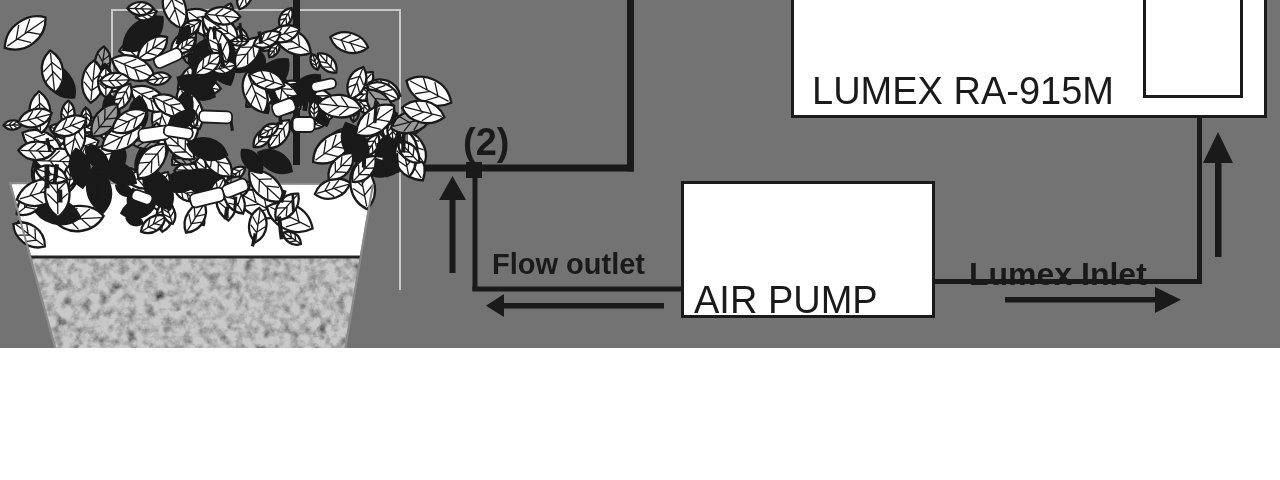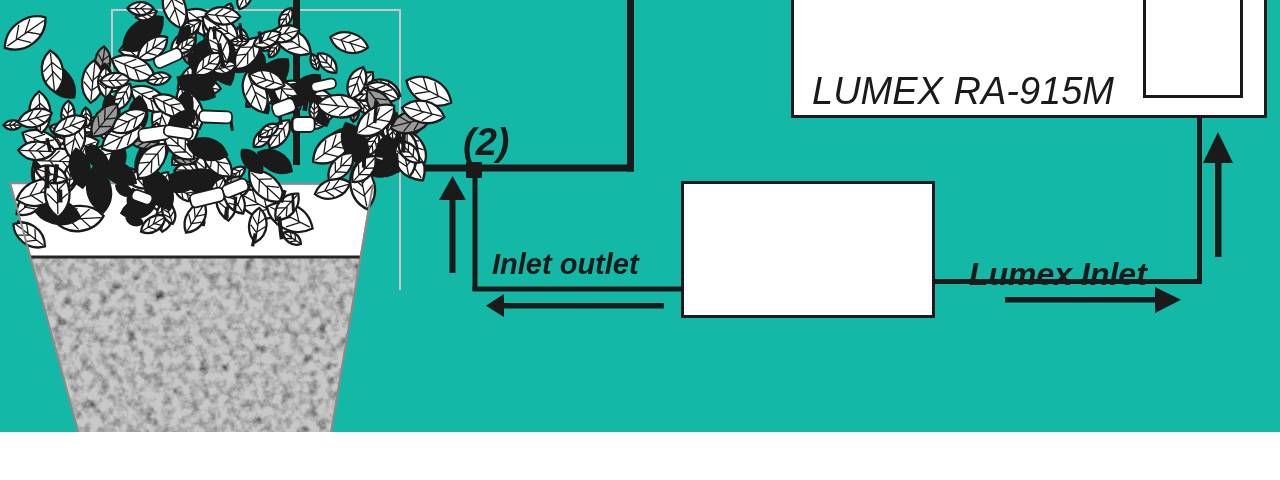--- a/index.html
+++ b/index.html
@@ -1,18 +1,18 @@
 <!DOCTYPE html>
 <html><head>
 <meta charset="utf-8">
 <style>
   html,body{margin:0;padding:0;background:#ffffff;}
   #stage{
-    position:relative;width:1280px;height:432px;overflow:hidden;
-    background:#14b8a6;font-family:"Liberation Sans", sans-serif;color:#1a1a1a;font-style:italic;
+    position:relative;width:1280px;height:348px;overflow:hidden;
+    background:#737373;font-family:"Liberation Sans", sans-serif;color:#1a1a1a;
   }
   #diagram-svg{position:absolute;left:0;top:0;}
   .box{
     position:absolute;box-sizing:border-box;border:3px solid #1a1a1a;background:#ffffff;
   }
   .lbl{position:absolute;white-space:nowrap;line-height:1;color:#1a1a1a;}
   .lbl-plain{font-weight:400;}
   .lbl-bold{font-weight:700;}
   #lumex-box{left:791px;top:-6px;width:476px;height:124px;}
   #lumex-inner-box{position:absolute;box-sizing:border-box;border:3px solid #1a1a1a;background:#ffffff;left:1143px;top:-6px;width:100px;height:104px;}
@@ -1030,16 +1030,17 @@
         <polygon points="1203,163 1233,163 1218,132"></polygon>
       </g>
     </g>
   </svg>
 
   <div class="box" id="lumex-box"></div>
   <div id="lumex-inner-box"></div>
   <div class="box" id="airpump-box"></div>
 
   <div class="lbl lbl-plain" id="lumex-label">LUMEX RA-915M</div>
+  <div class="lbl lbl-plain" id="airpump-label">AIR PUMP</div>
   <div class="lbl lbl-bold" id="junction-label">(2)</div>
-  <div class="lbl lbl-bold" id="pump-outlet-label">Inlet outlet</div>
+  <div class="lbl lbl-bold" id="pump-outlet-label">Flow outlet</div>
   <div class="lbl lbl-bold" id="lumex-inlet-label">Lumex Inlet</div>
 </div>
 
 </body></html>

